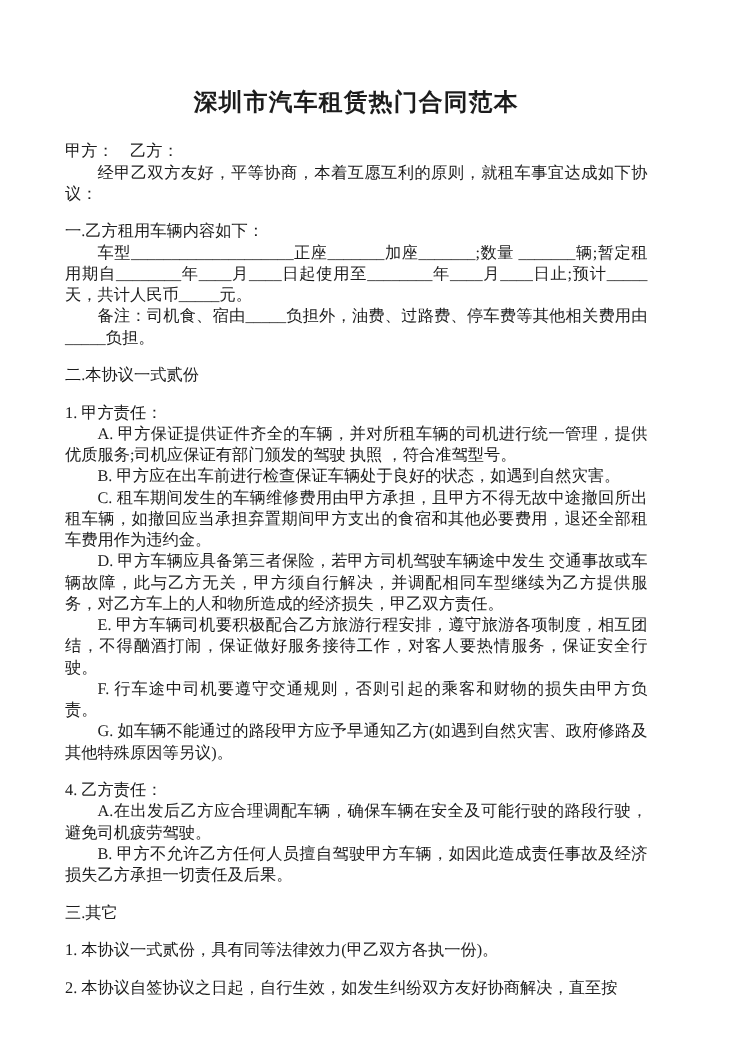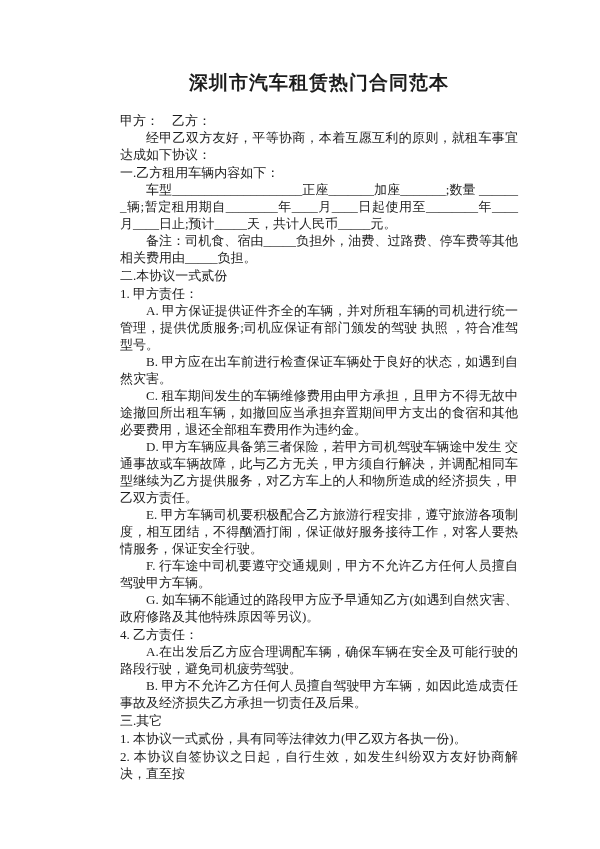--- a/index.html
+++ b/index.html
@@ -11,42 +11,42 @@
     width: 600px;
     height: 849px;
     overflow: hidden;
     font-family: "Liberation Serif", "DejaVu Serif", serif;
     color: #1c1c1c;
   }
   .page {
     box-sizing: border-box;
     width: 600px;
     height: 601px;
-    padding: 70px 82px 0 120px;
+    padding: 70px 82px 0 52px;
     background: #ffffff;
   }
   .doc-title {
     font-size: 19px;
     font-weight: bold;
     text-align: center;
     margin: 0 0 16px 0;
     letter-spacing: 1px;
     line-height: 26px;
   }
   p {
     margin: 0;
     font-size: 13px;
     line-height: 17px;
     text-align: justify;
     word-break: break-all;
     font-family: Liberation Serif, serif;
   }
   .para { text-indent: 2em; }
   .flush { text-indent: 0; }
-  .gap { margin-top: 1px; }
+  .gap { margin-top: 13px; }
 </style>
 </head>
 <body>
 
 <div class="page">
 
   <h1 class="doc-title">深圳市汽车租赁热门合同范本</h1>
 
   <p class="flush">甲方：　乙方：</p>
 
@@ -60,21 +60,21 @@
 
   <p class="flush gap">二.本协议一式贰份</p>
 
   <p class="flush gap">1. 甲方责任：</p>
 
   <p class="para">A. 甲方保证提供证件齐全的车辆，并对所租车辆的司机进行统一管理，提供优质服务;司机应保证有部门颁发的驾驶 执照 ，符合准驾型号。</p>
   <p class="para">B. 甲方应在出车前进行检查保证车辆处于良好的状态，如遇到自然灾害。</p>
   <p class="para">C. 租车期间发生的车辆维修费用由甲方承担，且甲方不得无故中途撤回所出租车辆，如撤回应当承担弃置期间甲方支出的食宿和其他必要费用，退还全部租车费用作为违约金。</p>
   <p class="para">D. 甲方车辆应具备第三者保险，若甲方司机驾驶车辆途中发生 交通事故或车辆故障，此与乙方无关，甲方须自行解决，并调配相同车型继续为乙方提供服务，对乙方车上的人和物所造成的经济损失，甲乙双方责任。</p>
   <p class="para">E. 甲方车辆司机要积极配合乙方旅游行程安排，遵守旅游各项制度，相互团结，不得酗酒打闹，保证做好服务接待工作，对客人要热情服务，保证安全行驶。</p>
-  <p class="para">F. 行车途中司机要遵守交通规则，甲方不允许乙方任何人员擅自驾驶甲方车辆。</p>
+  <p class="para">F. 行车途中司机要遵守交通规则，否则引起的乘客和财物的损失由甲方负责。</p>
   <p class="para">G. 如车辆不能通过的路段甲方应予早通知乙方(如遇到自然灾害、政府修路及其他特殊原因等另议)。</p>
 
   <p class="flush gap">4. 乙方责任：</p>
 
   <p class="para">A.在出发后乙方应合理调配车辆，确保车辆在安全及可能行驶的路段行驶，避免司机疲劳驾驶。</p>
   <p class="para">B. 甲方不允许乙方任何人员擅自驾驶甲方车辆，如因此造成责任事故及经济损失乙方承担一切责任及后果。</p>
 
   <p class="flush gap">三.其它</p>
 
   <p class="flush gap">1. 本协议一式贰份，具有同等法律效力(甲乙双方各执一份)。</p>

